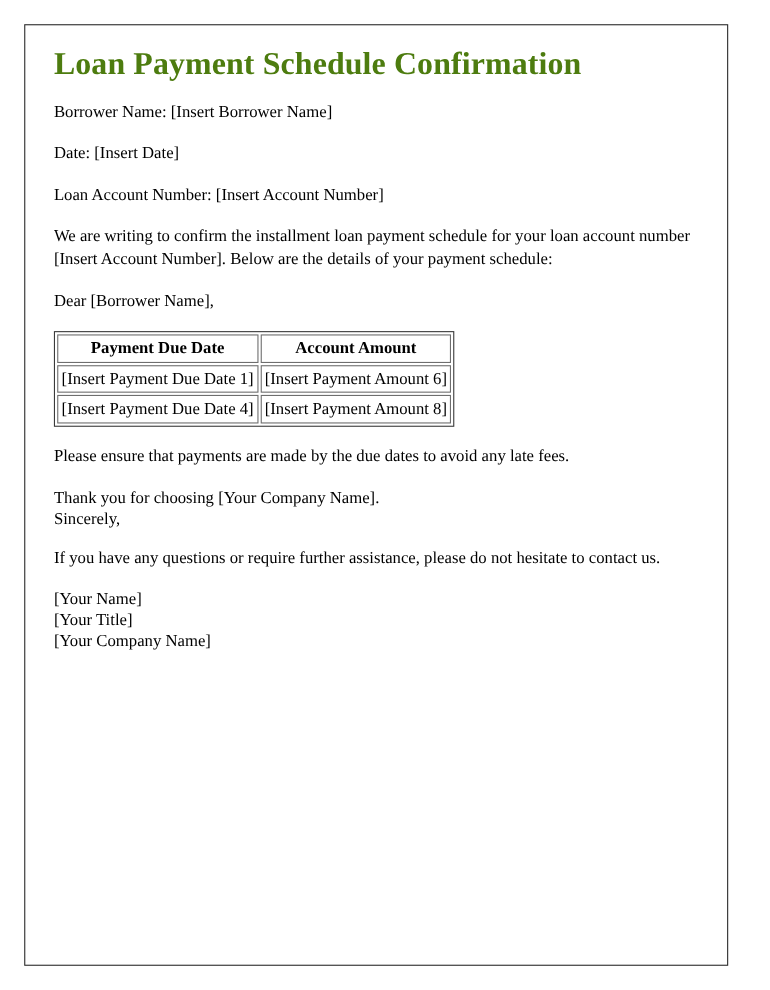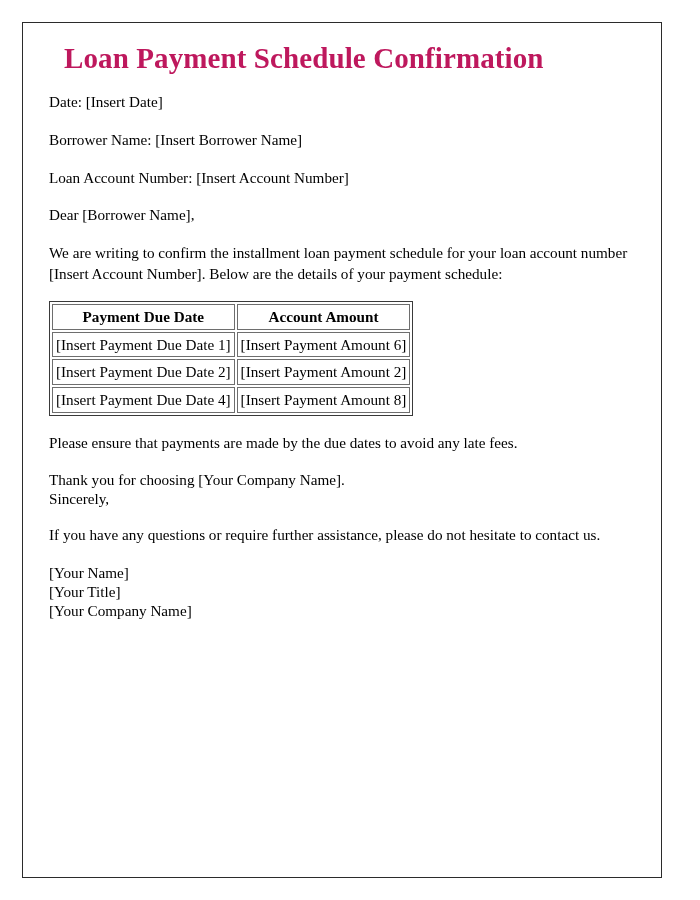--- a/index.html
+++ b/index.html
@@ -34,23 +34,23 @@
     top: 18px;
     width: 588px;
   }
 
   
   .doc-title {
     font-family: "Liberation Serif", "DejaVu Serif", serif;
     font-size: 29px;
     font-weight: bold;
     line-height: 1.18;
-    margin: 0 0 7px 15px;
+    margin: 0 0 7px 0;
     letter-spacing: 0.1px;
-    color: #be185d;
+    color: #4d7c0f;
   }
 
   
   .para {
     font-size: 15.2px;
     line-height: 1.36;
     margin: 17px 0 17px 0;
     color: #000000;
   }
   .para.tight-block {
@@ -86,46 +86,42 @@
   }
 </style>
 </head>
 <body>
 
 <div id="page-frame">
   <div id="page-body">
 
     <h1 class="doc-title">Loan Payment Schedule Confirmation</h1>
 
+    <p class="para">Borrower Name: [Insert Borrower Name]</p>
+
     <p class="para">Date: [Insert Date]</p>
-
-    <p class="para">Borrower Name: [Insert Borrower Name]</p>
 
     <p class="para">Loan Account Number: [Insert Account Number]</p>
 
+    <p class="para">We are writing to confirm the installment loan payment schedule for your loan account number [Insert Account Number]. Below are the details of your payment schedule:</p>
+
     <p class="para">Dear [Borrower Name],</p>
-
-    <p class="para">We are writing to confirm the installment loan payment schedule for your loan account number [Insert Account Number]. Below are the details of your payment schedule:</p>
 
     <div class="schedule-table-wrap">
       <table class="schedule-table">
         <thead>
           <tr>
             <th>Payment Due Date</th>
             <th>Account Amount</th>
           </tr>
         </thead>
         <tbody>
           <tr>
             <td>[Insert Payment Due Date 1]</td>
             <td>[Insert Payment Amount 6]</td>
-          </tr>
-          <tr>
-            <td>[Insert Payment Due Date 2]</td>
-            <td>[Insert Payment Amount 2]</td>
           </tr>
           <tr>
             <td>[Insert Payment Due Date 4]</td>
             <td>[Insert Payment Amount 8]</td>
           </tr>
         </tbody>
       </table>
     </div>
 
     <p class="para">Please ensure that payments are made by the due dates to avoid any late fees.</p>

